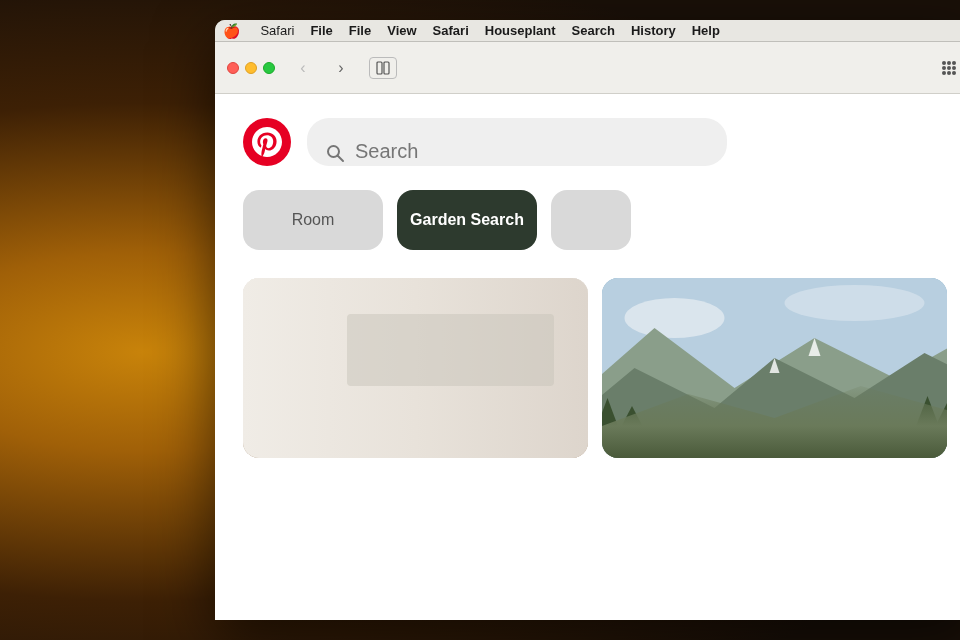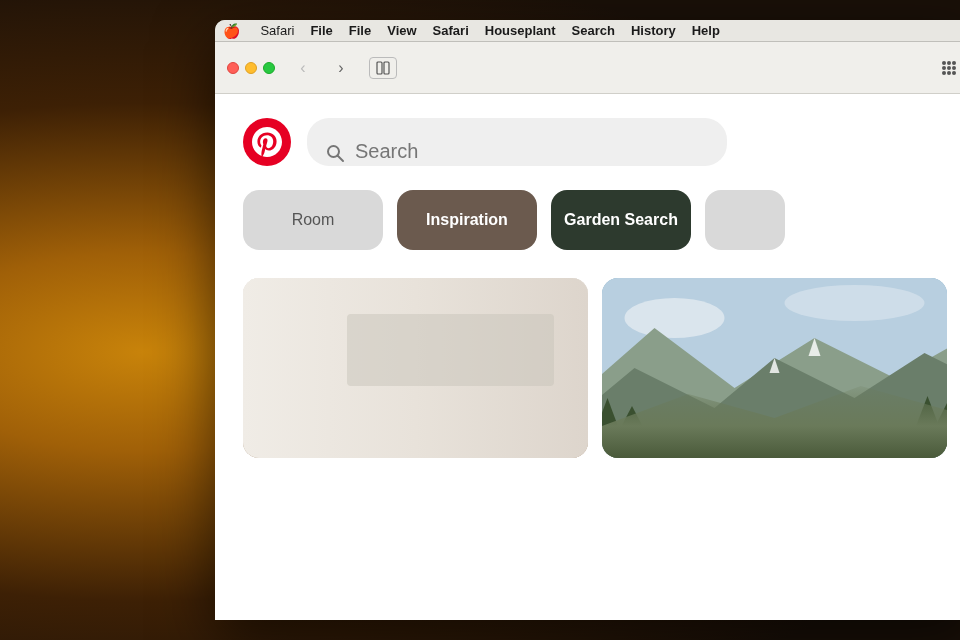--- a/index.html
+++ b/index.html
@@ -370,21 +370,20 @@
             <circle cx="8.5" cy="8.5" r="5.5" stroke="#767676" stroke-width="2"></circle>
             <line x1="12.5" y1="12.5" x2="18" y2="18" stroke="#767676" stroke-width="2" stroke-linecap="round"></line>
           </svg>
         </div>
         <span class="search-text">Search</span>
       </div>
     </div>
 
     <div class="category-row">
       <div class="category-pill pill-room">Room</div>
-      <div class="category-pill pill-inspiration">Inspiration</div>
       <div class="category-pill pill-garden">Garden Search</div>
       <div class="category-pill pill-more"></div>
     </div>
 
     <div class="image-grid">
       <div class="grid-col">
         <div class="image-card">
           <div class="interior-img">
             <div class="kitchen-detail"></div>
             

